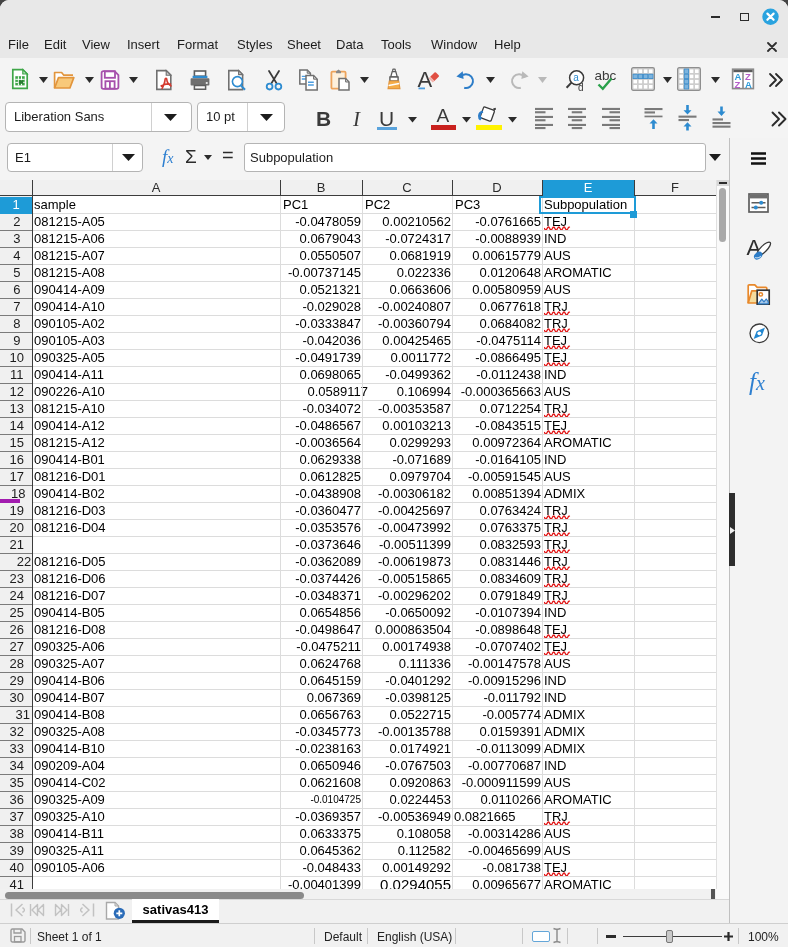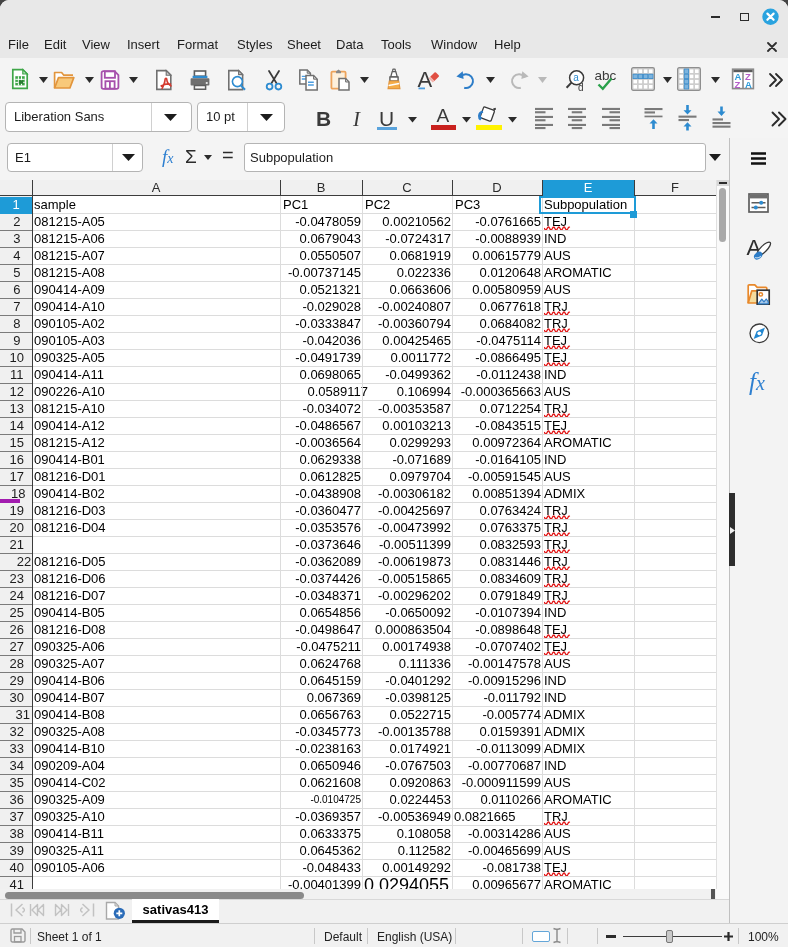--- a/index.html
+++ b/index.html
@@ -661,21 +661,21 @@
       <div class="abs" style="left:34px;top:664px;width:244px;height:17px;font-size:13px;line-height:16px;color:#000">090105-A06</div>
       <div class="abs" style="left:282px;top:664px;width:79px;height:17px;font-size:13px;line-height:16px;color:#000;text-align:right">-0.048433</div>
       <div class="abs" style="left:364px;top:664px;width:87px;height:17px;font-size:13px;line-height:16px;color:#000;text-align:right">0.00149292</div>
       <div class="abs" style="left:454px;top:664px;width:87px;height:17px;font-size:13px;line-height:16px;color:#000;text-align:right">-0.081738</div>
       <div class="abs" style="left:544px;top:664px;width:120px;height:17px;font-size:13px;line-height:16px;color:#000">TEJ</div>
       <svg style="position:absolute;left:544px;top:676px" width="27" height="6" viewBox="0 0 27 6">
         <path d="M0.50 2.50 L1.12 3.56 L1.75 4.05 L2.38 3.69 L3.00 2.69 L3.62 1.58 L4.25 0.98 L4.88 1.20 L5.50 2.13 L6.12 3.26 L6.75 3.98 L7.38 3.89 L8.00 3.05 L8.62 1.91 L9.25 1.09 L9.88 1.03 L10.50 1.78 L11.12 2.92 L11.75 3.83 L12.38 4.02 L13.00 3.38 L13.62 2.27 L14.25 1.28 L14.88 0.96 L15.50 1.47 L16.12 2.55 L16.75 3.60 L17.38 4.05 L18.00 3.66 L18.62 2.64 L19.25 1.54 L19.88 0.97 L20.50 1.22 L21.12 2.17 L21.75 3.30 L22.38 3.99 L23.00 3.87 L23.62 3.01 L24.25 1.86 L24.88 1.07 L25.50 1.05" fill="none" stroke="#e01212" stroke-width="1.3" stroke-linejoin="round" stroke-linecap="round"></path>
       </svg>
       <div class="abs" style="left:0;top:681px;width:32px;height:17px;border-bottom:1px solid #7b7b7b;color:#1c1c1c;font-size:13px;text-align:center;line-height:16px;padding-left:1.5px">41</div>
       <div class="abs" style="left:282px;top:681px;width:79px;height:17px;font-size:13px;line-height:16px;color:#000;text-align:right">-0.00401399</div>
-      <div class="abs" style="left:364px;top:681px;width:87px;height:17px;font-size:18px;line-height:16px;color:#000;text-align:left">0.0294055</div>
+      <div class="abs" style="left:364px;top:681px;width:87px;height:17px;font-size:15px;line-height:16px;color:#000;text-align:right">0.0294055</div>
       <div class="abs" style="left:454px;top:681px;width:87px;height:17px;font-size:13px;line-height:16px;color:#000;text-align:right">0.00965677</div>
       <div class="abs" style="left:544px;top:681px;width:120px;height:17px;font-size:13px;line-height:16px;color:#000">AROMATIC</div>
 <div class="abs" style="left:32px;top:17px;width:684px;height:1px;background:#dcdcdc"></div>
       <div class="abs" style="left:32px;top:34px;width:684px;height:1px;background:#dcdcdc"></div>
       <div class="abs" style="left:32px;top:51px;width:684px;height:1px;background:#dcdcdc"></div>
       <div class="abs" style="left:32px;top:68px;width:684px;height:1px;background:#dcdcdc"></div>
       <div class="abs" style="left:32px;top:85px;width:684px;height:1px;background:#dcdcdc"></div>
       <div class="abs" style="left:32px;top:102px;width:684px;height:1px;background:#dcdcdc"></div>
       <div class="abs" style="left:32px;top:119px;width:684px;height:1px;background:#dcdcdc"></div>
       <div class="abs" style="left:32px;top:136px;width:684px;height:1px;background:#dcdcdc"></div>

